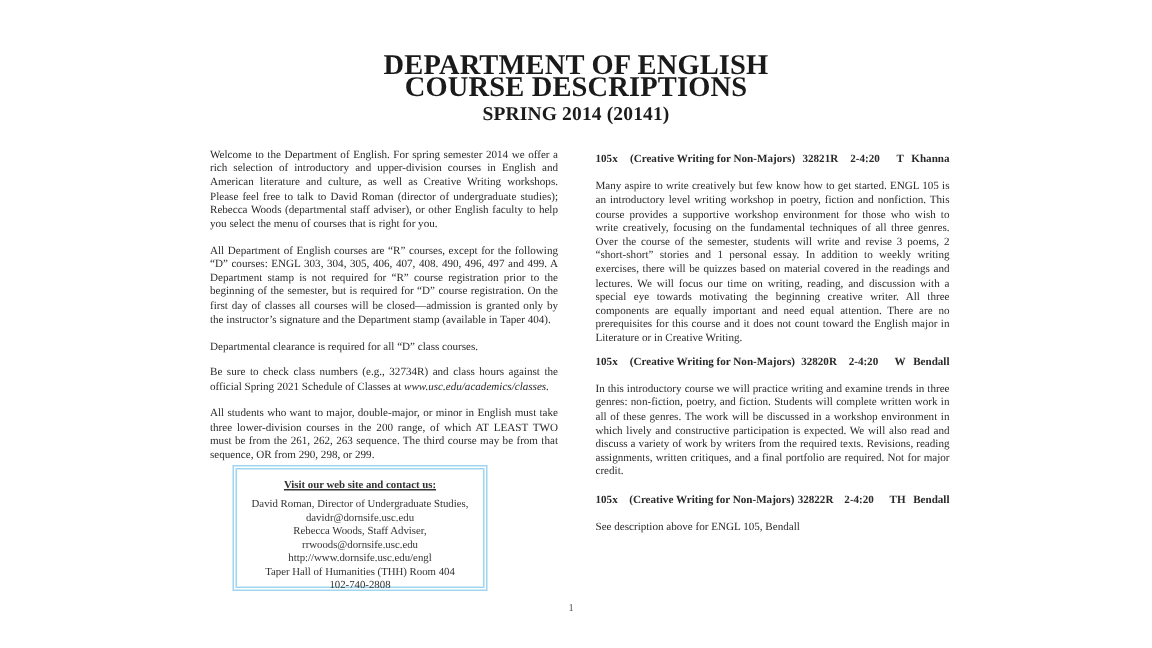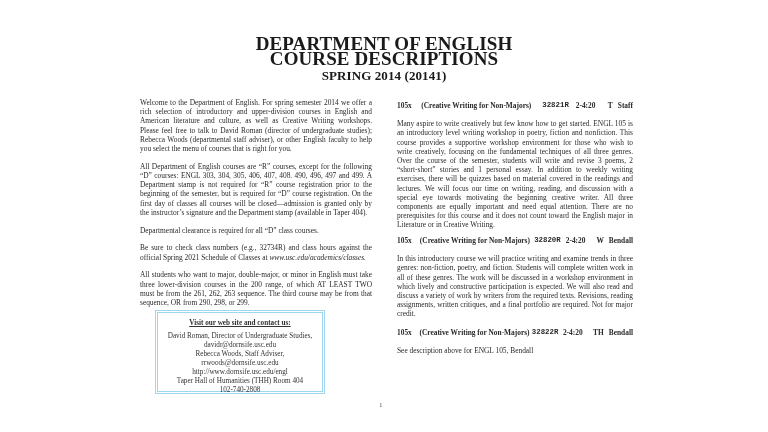--- a/index.html
+++ b/index.html
@@ -8,21 +8,21 @@
   .header { position:absolute; left:0; top:36px; width:768px; text-align:center;
             font-weight:bold; color:#1a1a1a; }
   .header div { font-size:19px; line-height:15px; letter-spacing:0.1px; }
   .header .sem { font-size:13px; margin-top:2px; }
   .col { position:absolute; font-size:7.4px; line-height:9.2px; color:#2a2a2a; text-align:justify; }
   .left { left:140px; top:98px; width:232px; }
   .col p { margin:0 0 8.6px 0; }
   .course-head { font-weight:bold; display:flex; font-size:7.4px; margin-bottom:9px; white-space:nowrap;align-items:flex-end; }
   .course-head .num { width:26px; }
   .course-head .title { width:130px; }
-  .course-head .cls { width:36px;font-family:Liberation Mono, monospace; }
+  .course-head .cls { width:36px; }
   .course-head .time { width:28px; }
   .course-head .day { margin-left:6px; }
   .course-head .inst { margin-left:5px; }
   .course { position:absolute; left:397px; width:236px; font-size:7.4px; line-height:9.2px; color:#2a2a2a; text-align:justify; }
   .c1 { top:101px; }
   .c2 { top:236px; }
   .c3 { top:328px; }
   .course p { margin:0; }
   .contact { position:absolute; left:155px; top:310px; width:170px; height:84px;
              border:3px double #9fd6f0; box-sizing:border-box; text-align:center;
@@ -58,21 +58,21 @@
   <div>102-740-2808</div>
 </div>
 
 <div class="course c1">
   <div class="course-head">
     <span class="num">105x</span>
     <span class="title">(Creative Writing for Non-Majors)</span>
     <span class="cls">32821R</span>
     <span class="time">2-4:20</span>
     <span class="day">T</span>
-    <span class="inst">Staff</span>
+    <span class="inst">Khanna</span>
   </div>
   <p>Many aspire to write creatively but few know how to get started.  ENGL 105 is an introductory level writing workshop in poetry, fiction and nonfiction.  This course provides a supportive workshop environment for those who wish to write creatively, focusing on the fundamental techniques of all three genres.  Over the course of the semester, students will write and revise 3 poems, 2 “short-short” stories and 1 personal essay.  In addition to weekly writing exercises, there will be quizzes based on material covered in the readings and lectures.  We will focus our time on writing, reading, and discussion with a special eye towards motivating the beginning creative writer.  All three components are equally important and need equal attention.  There are no prerequisites for this course and it does not count toward the English major in Literature or in Creative Writing.</p>
 </div>
 
 <div class="course c2">
   <div class="course-head">
     <span class="num">105x</span>
     <span class="title">(Creative Writing for Non-Majors)</span>
     <span class="cls">32820R</span>
     <span class="time">2-4:20</span>

